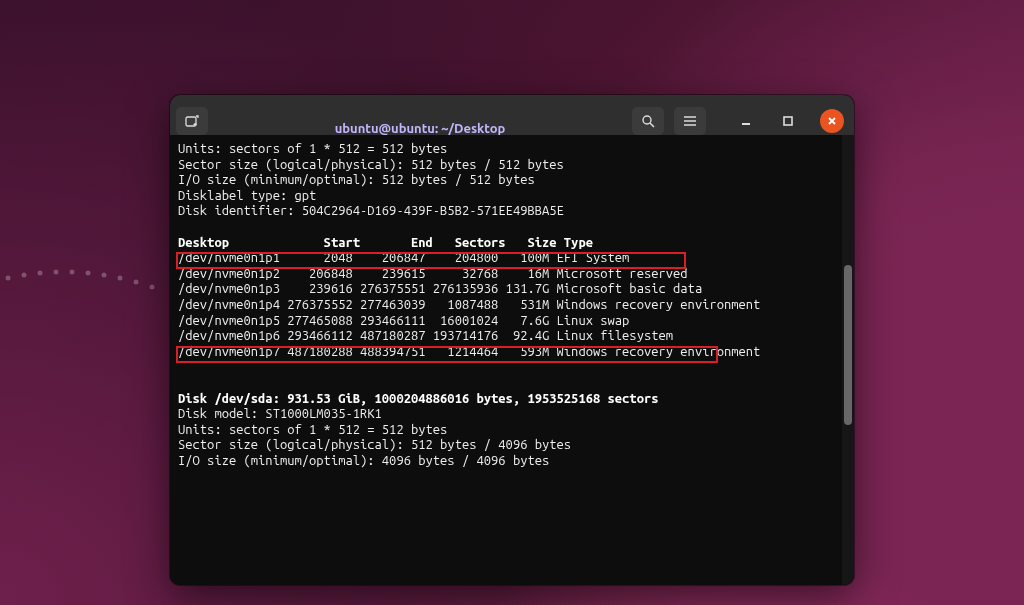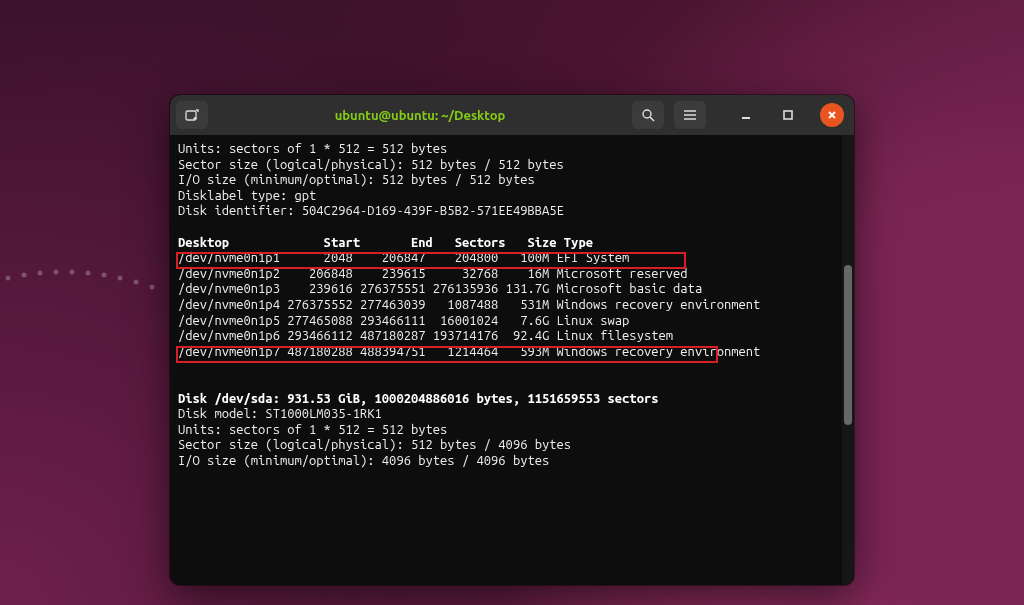--- a/index.html
+++ b/index.html
@@ -46,25 +46,25 @@
     box-shadow: 0 12px 40px rgba(0,0,0,0.55), 0 0 0 1px rgba(0,0,0,0.4);
     background: #000;
     display: flex;
     flex-direction: column;
   }
 
   .titlebar {
     height: 40px;
     background: #2f2f2f;
     display: flex;
-    align-items: center;
+    align-items: flex-end;
     padding: 0 6px;
     gap: 6px;
     flex: 0 0 auto;
-    color: #84cc16;
+    color: #c4b5fd;
     font-size: 13px;
     font-weight: 600;
   }
   .tb-left, .tb-right { display:flex; align-items:center; gap:10px; }
   .tb-title { flex:1; text-align:center; white-space:nowrap; overflow:hidden; text-overflow:ellipsis; }
   .tb-btn {
     width: 32px; height: 28px;
     border-radius: 5px;
     background: #3b3b3b;
     display:flex; align-items:center; justify-content:center;
@@ -196,21 +196,21 @@
 <span class="bold">Desktop             Start       End   Sectors   Size Type</span>
 /dev/nvme0n1p1      2048    206847    204800   100M EFI System
 /dev/nvme0n1p2    206848    239615     32768    16M Microsoft reserved
 /dev/nvme0n1p3    239616 276375551 276135936 131.7G Microsoft basic data
 /dev/nvme0n1p4 276375552 277463039   1087488   531M Windows recovery environment
 /dev/nvme0n1p5 277465088 293466111  16001024   7.6G Linux swap
 /dev/nvme0n1p6 293466112 487180287 193714176  92.4G Linux filesystem
 /dev/nvme0n1p7 487180288 488394751   1214464   593M Windows recovery environment
 
 
-<span class="bold">Disk /dev/sda: 931.53 GiB, 1000204886016 bytes, 1151659553 sectors</span>
+<span class="bold">Disk /dev/sda: 931.53 GiB, 1000204886016 bytes, 1953525168 sectors</span>
 Disk model: ST1000LM035-1RK1
 Units: sectors of 1 * 512 = 512 bytes
 Sector size (logical/physical): 512 bytes / 4096 bytes
 I/O size (minimum/optimal): 4096 bytes / 4096 bytes
 </pre>
 
     <div class="hl" id="hl-row0" style="top: 117px; left: 6px; width: 510px; height: 17px;"></div>
     <div class="hl" id="hl-row5" style="top: 211px; left: 6px; width: 542px; height: 17px;"></div>
 
     <div class="term-scroll">

